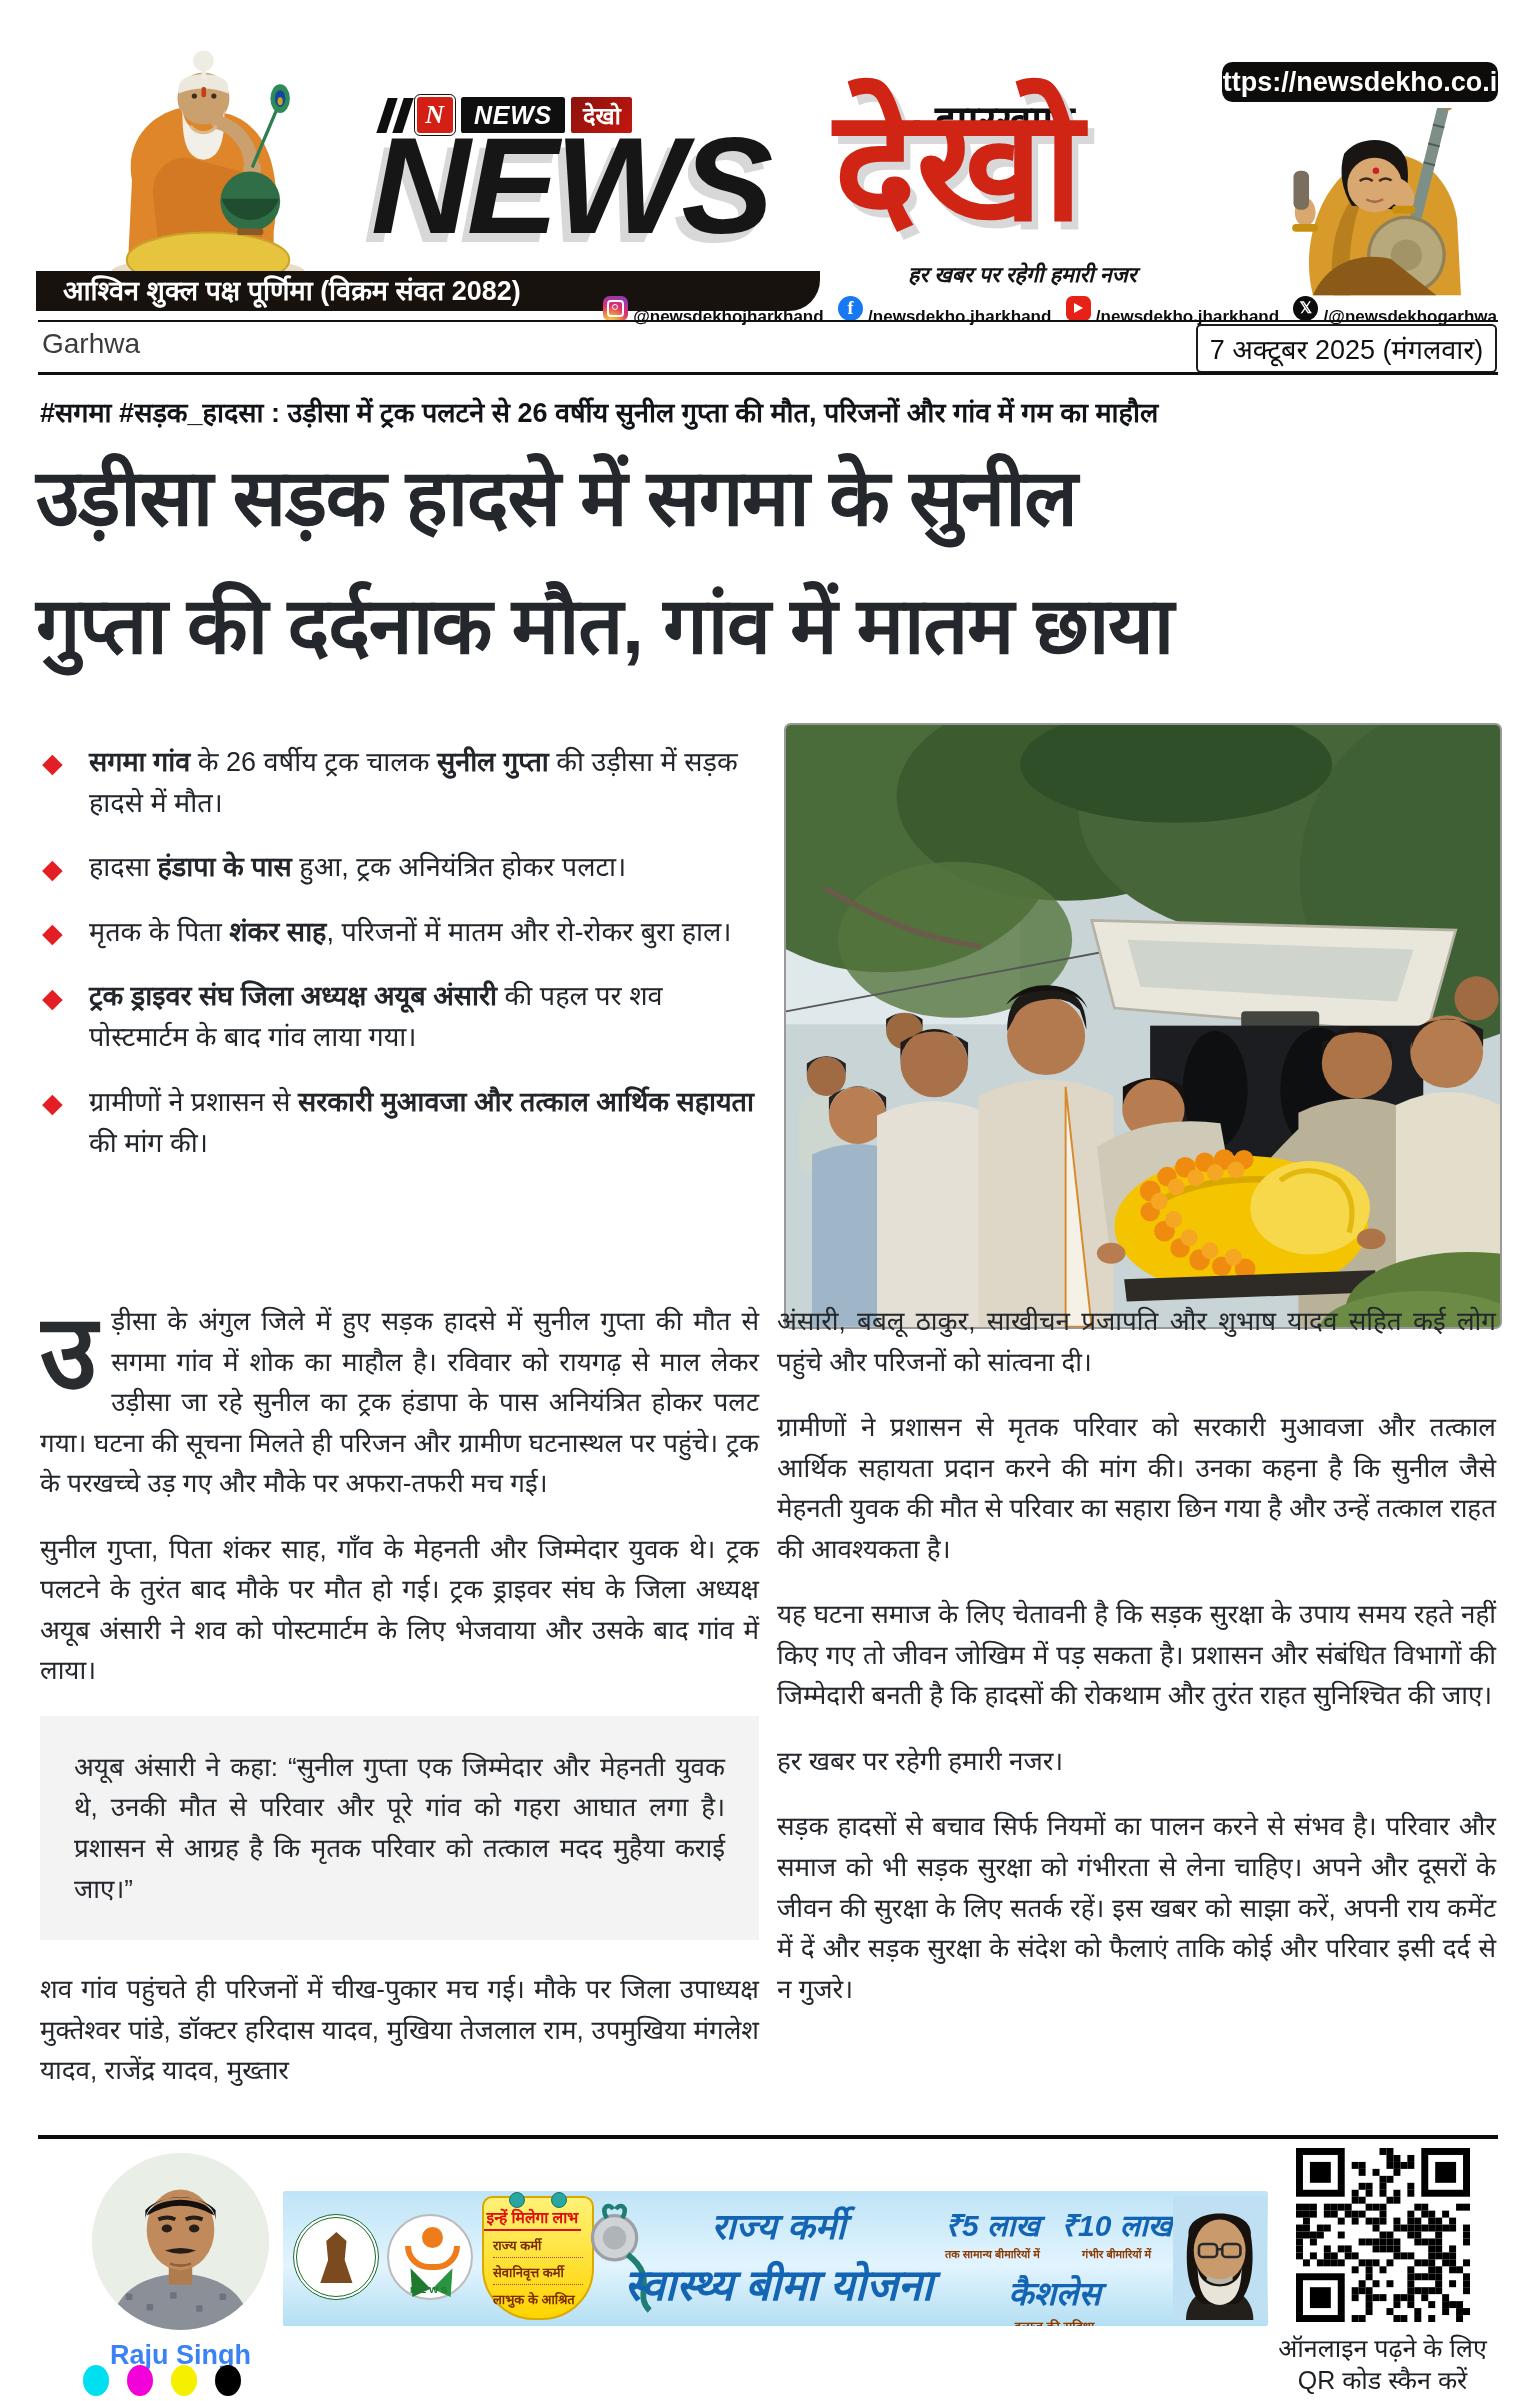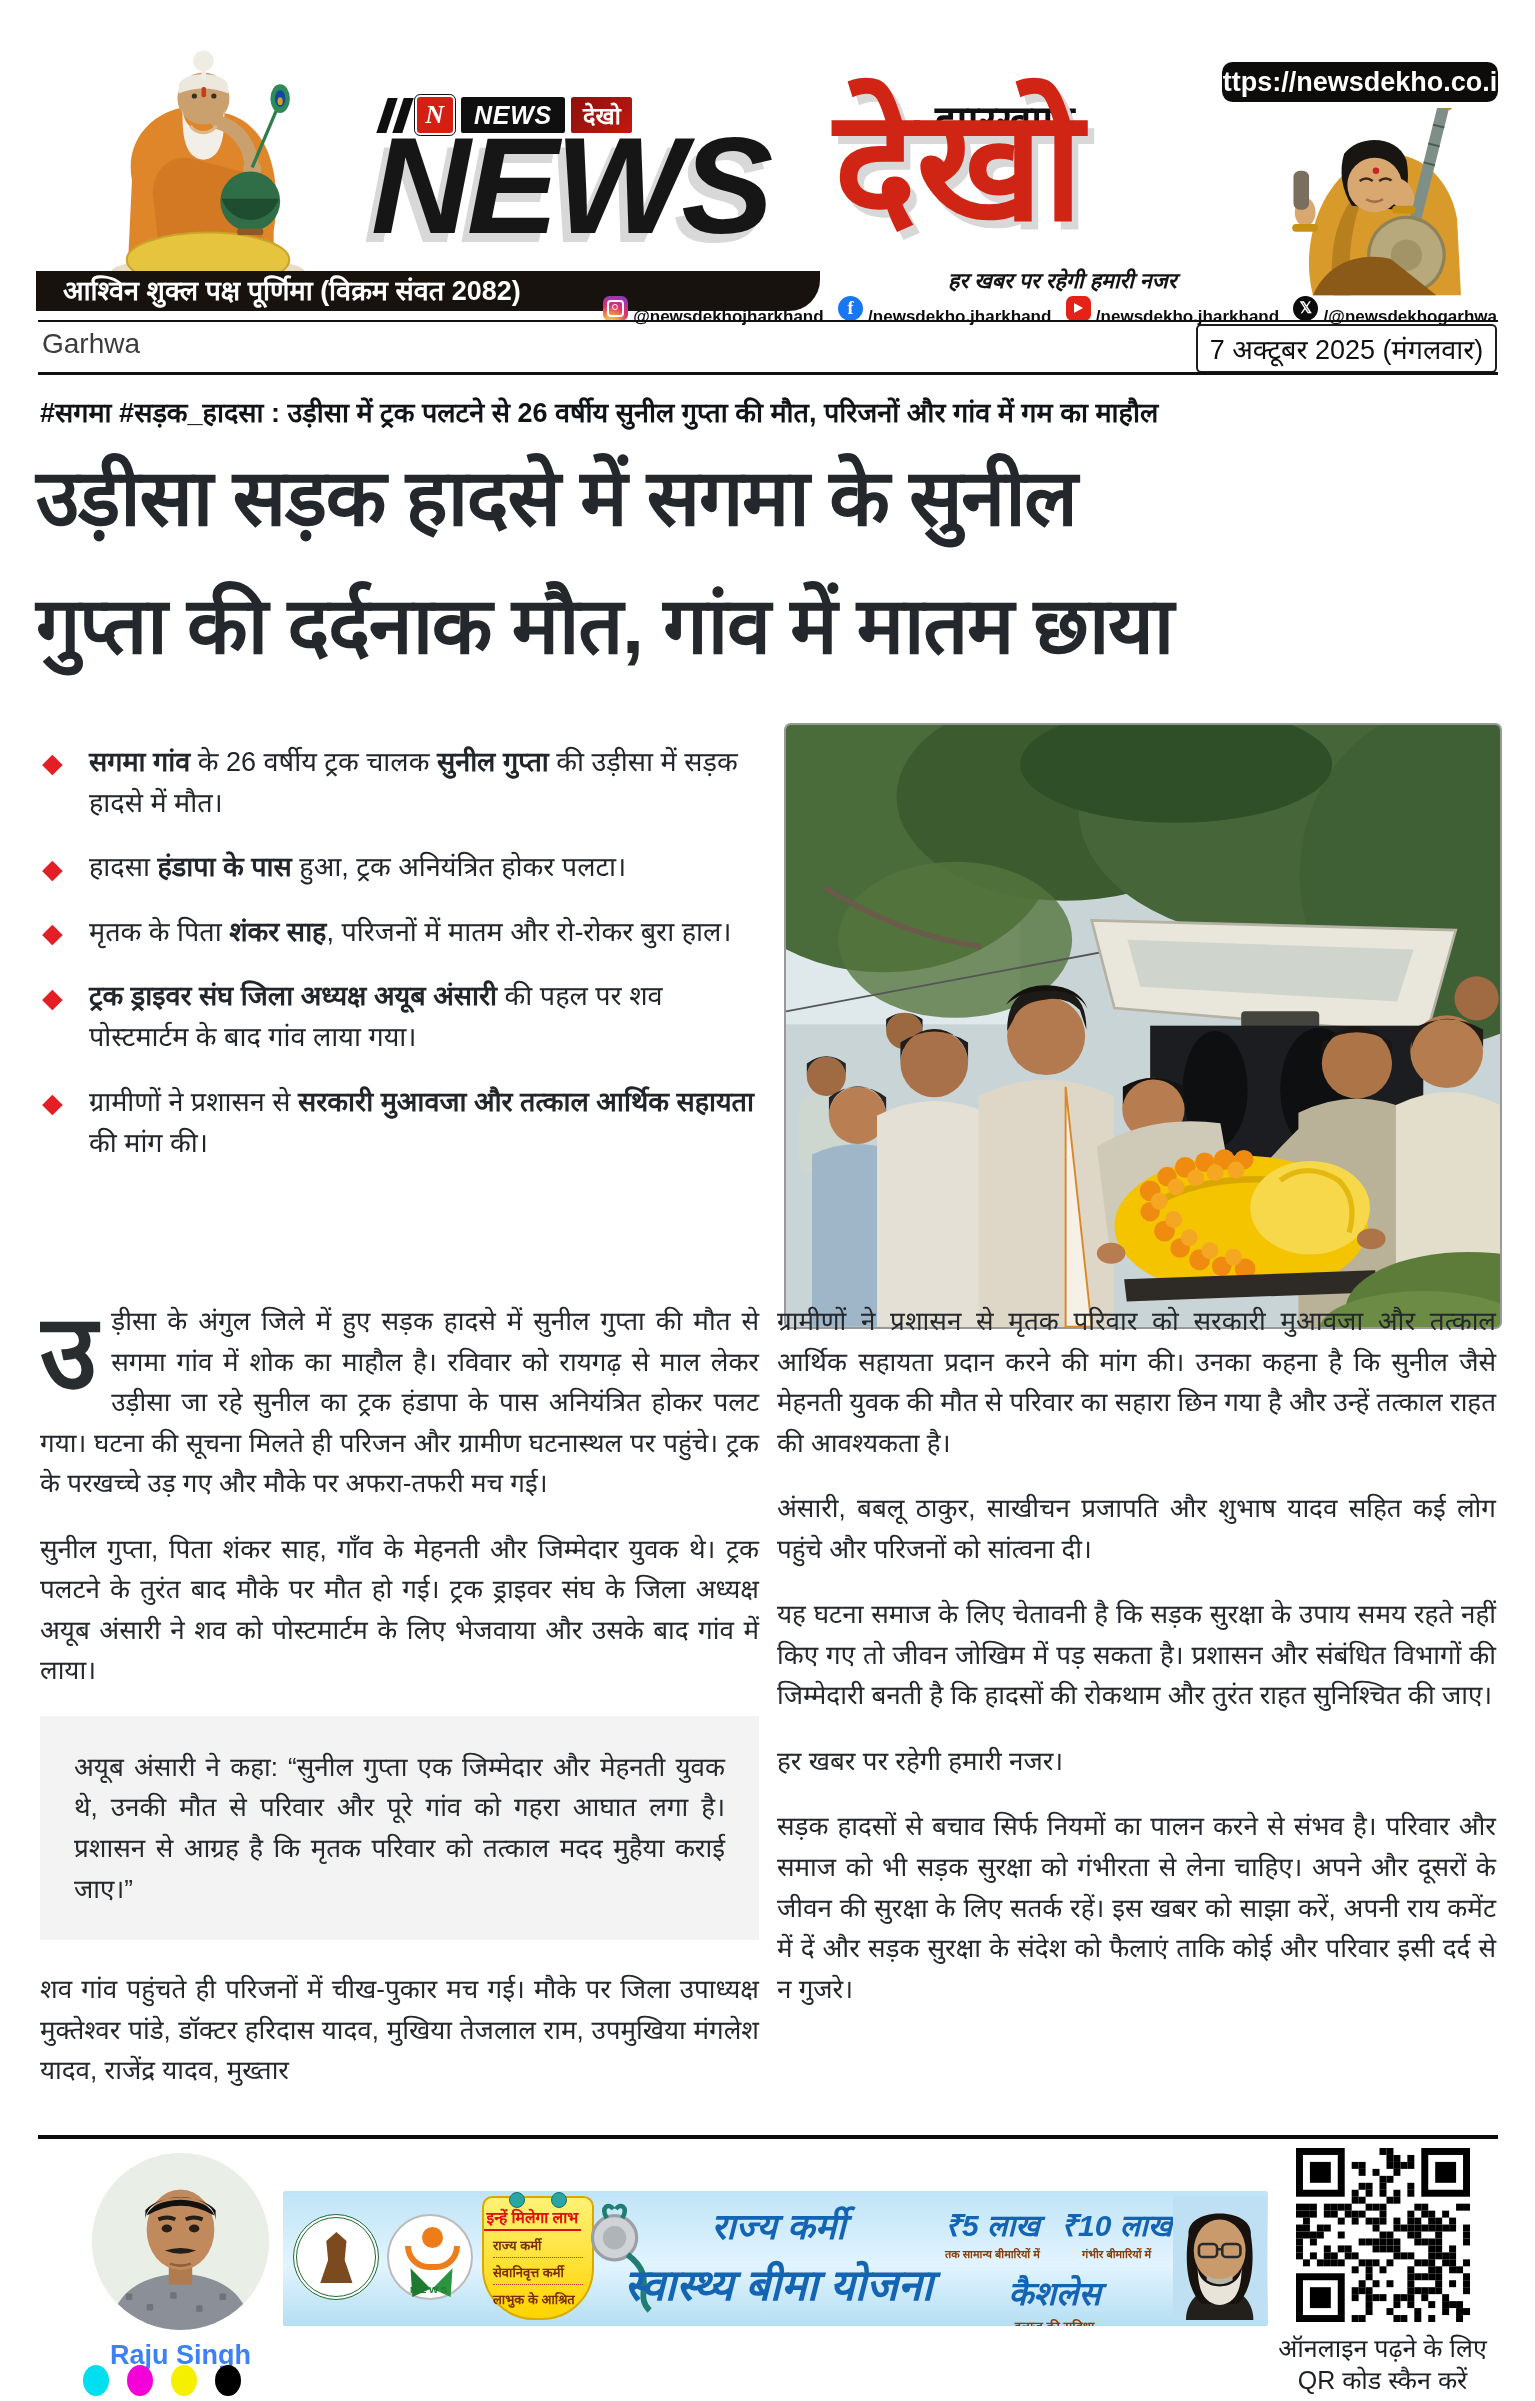--- a/index.html
+++ b/index.html
@@ -19,21 +19,21 @@
         font-family:"Liberation Serif",serif;font-style:italic;}
   .newsbox{background:#0f0f0f;height:36px;display:flex;align-items:center;padding:0 13px;border-radius:2.6px;
            color:#fff;font-style:italic;font-weight:bold;font-size:25px;letter-spacing:0.7px;}
   .dekhobox{background:linear-gradient(135deg,#8a120c,#c3170f);height:36px;display:flex;align-items:center;
             padding:0 11.7px;border-radius:2.6px;color:#fff;font-weight:bold;font-size:23.4px;}
   .news-big{left:371px;top:116px;font-size:138px;line-height:1;font-style:italic;font-weight:800;
             letter-spacing:-3.9px;color:#161616;text-shadow:-7.8px 9px 0 #d8d8d8;}
   .jharkhand{left:935px;top:90px;font-size:43px;font-weight:800;color:#0f0f0f;}
   .dekho-big{left:834px;top:82px;font-size:155px;line-height:1.08;font-weight:bold;color:#d02414;
              text-shadow:6.5px 7.8px 0 #d8d8d8;}
-  .tagline{left:948px;top:259px;font-size:21.5px;font-weight:bold;font-style:italic;color:#141414;margin-top:6px;}
+  .tagline{left:908px;top:259px;font-size:21.5px;font-weight:bold;font-style:italic;color:#141414;}
   .date-bar{left:36px;top:271px;width:784px;height:40px;background:#18120f;border-radius:0 0 31px 0;
             color:#fff;font-weight:bold;font-size:27px;line-height:40px;padding-left:27px;box-sizing:border-box;}
   .social-row{right:38px;top:293px;height:30px;display:flex;align-items:center;gap:14.3px;}
   .soc{display:flex;align-items:center;gap:5.2px;}
   .soc .handle{font-weight:bold;font-size:17px;color:#0d0d0d;margin-top:17px;}
   .icn{width:25px;height:25px;border-radius:50%;display:flex;align-items:center;justify-content:center;
        color:#fff;font-weight:bold;flex:0 0 auto;}
   .icn.ig{border-radius:6.5px;background:radial-gradient(circle at 30% 110%,#ffd776 0%,#f2a33c 25%,#e1306c 55%,#8a3ab9 90%);}
   .icn.fb{background:#1877f2;font-size:18px;font-family:"Liberation Serif",serif;}
   .icn.yt{border-radius:6.5px;background:#e62117;}
@@ -329,22 +329,22 @@
   </div>
 
   <div class="abs columns">
     <div class="col">
       <p><span class="dropcap">उ</span><span>ड़ीसा के अंगुल जिले में हुए सड़क हादसे में सुनील गुप्ता की मौत से सगमा गांव में शोक का माहौल है। रविवार को रायगढ़ से माल लेकर उड़ीसा जा रहे सुनील का ट्रक हंडापा के पास अनियंत्रित होकर पलट गया। घटना की सूचना मिलते ही परिजन और ग्रामीण घटनास्थल पर पहुंचे। ट्रक के परखच्चे उड़ गए और मौके पर अफरा-तफरी मच गई।</span></p>
       <p>सुनील गुप्ता, पिता शंकर साह, गाँव के मेहनती और जिम्मेदार युवक थे। ट्रक पलटने के तुरंत बाद मौके पर मौत हो गई। ट्रक ड्राइवर संघ के जिला अध्यक्ष अयूब अंसारी ने शव को पोस्टमार्टम के लिए भेजवाया और उसके बाद गांव में लाया।</p>
       <div class="quote">अयूब अंसारी ने कहा: “सुनील गुप्ता एक जिम्मेदार और मेहनती युवक थे, उनकी मौत से परिवार और पूरे गांव को गहरा आघात लगा है। प्रशासन से आग्रह है कि मृतक परिवार को तत्काल मदद मुहैया कराई जाए।”</div>
       <p>शव गांव पहुंचते ही परिजनों में चीख-पुकार मच गई। मौके पर जिला उपाध्यक्ष मुक्तेश्वर पांडे, डॉक्टर हरिदास यादव, मुखिया तेजलाल राम, उपमुखिया मंगलेश यादव, राजेंद्र यादव, मुख्तार</p>
     </div>
     <div class="col">
+      <p>अंसारी, बबलू ठाकुर, साखीचन प्रजापति और शुभाष यादव सहित कई लोग पहुंचे और परिजनों को सांत्वना दी।</p>
       <p>ग्रामीणों ने प्रशासन से मृतक परिवार को सरकारी मुआवजा और तत्काल आर्थिक सहायता प्रदान करने की मांग की। उनका कहना है कि सुनील जैसे मेहनती युवक की मौत से परिवार का सहारा छिन गया है और उन्हें तत्काल राहत की आवश्यकता है।</p>
-      <p>अंसारी, बबलू ठाकुर, साखीचन प्रजापति और शुभाष यादव सहित कई लोग पहुंचे और परिजनों को सांत्वना दी।</p>
       <p>यह घटना समाज के लिए चेतावनी है कि सड़क सुरक्षा के उपाय समय रहते नहीं किए गए तो जीवन जोखिम में पड़ सकता है। प्रशासन और संबंधित विभागों की जिम्मेदारी बनती है कि हादसों की रोकथाम और तुरंत राहत सुनिश्चित की जाए।</p>
       <p>हर खबर पर रहेगी हमारी नजर।</p>
       <p>सड़क हादसों से बचाव सिर्फ नियमों का पालन करने से संभव है। परिवार और समाज को भी सड़क सुरक्षा को गंभीरता से लेना चाहिए। अपने और दूसरों के जीवन की सुरक्षा के लिए सतर्क रहें। इस खबर को साझा करें, अपनी राय कमेंट में दें और सड़क सुरक्षा के संदेश को फैलाएं ताकि कोई और परिवार इसी दर्द से न गुजरे।</p>
     </div>
   </div>
 
   <div class="abs rule-big"></div>
 
   <div class="abs author-photo">
     <svg width="177" height="177" viewBox="0 0 272 272">

